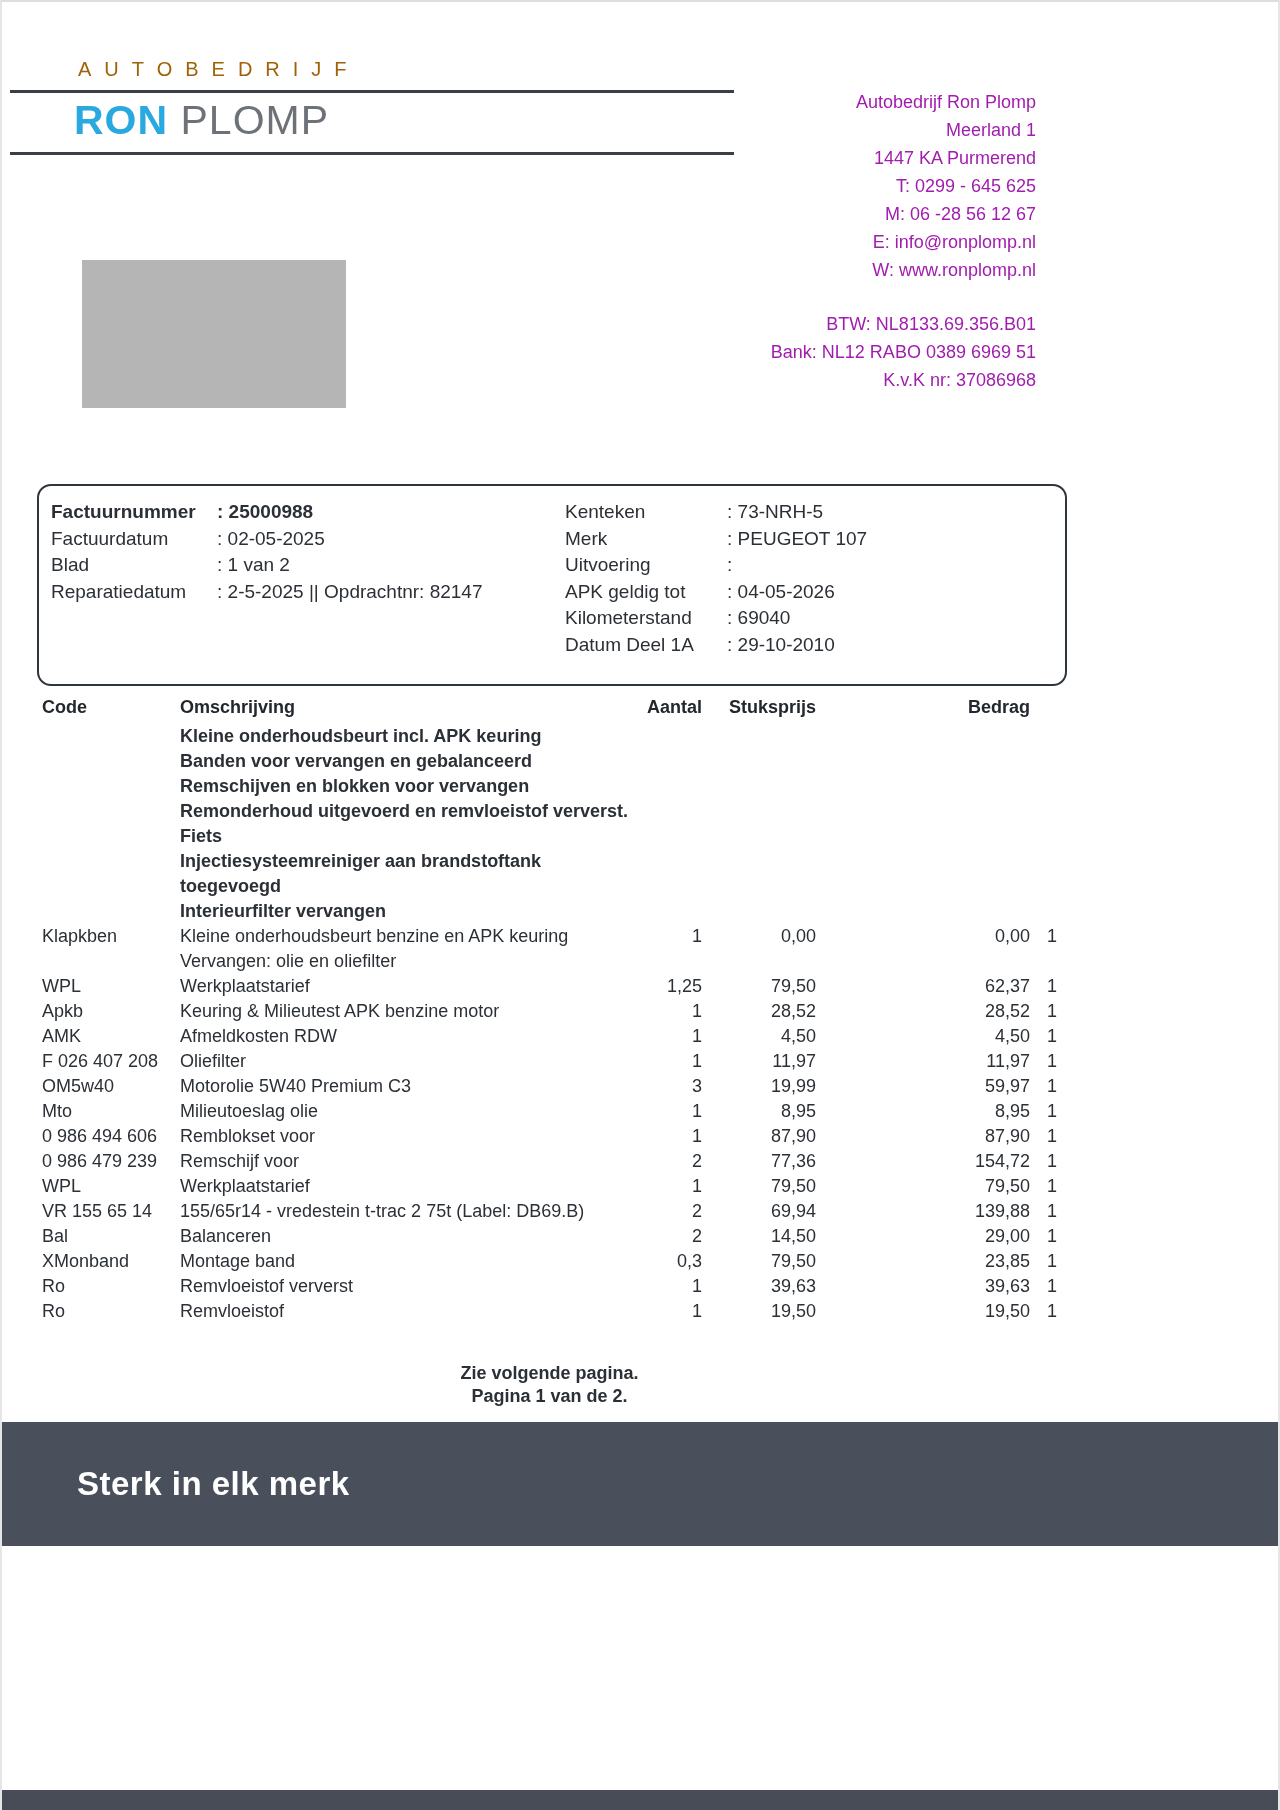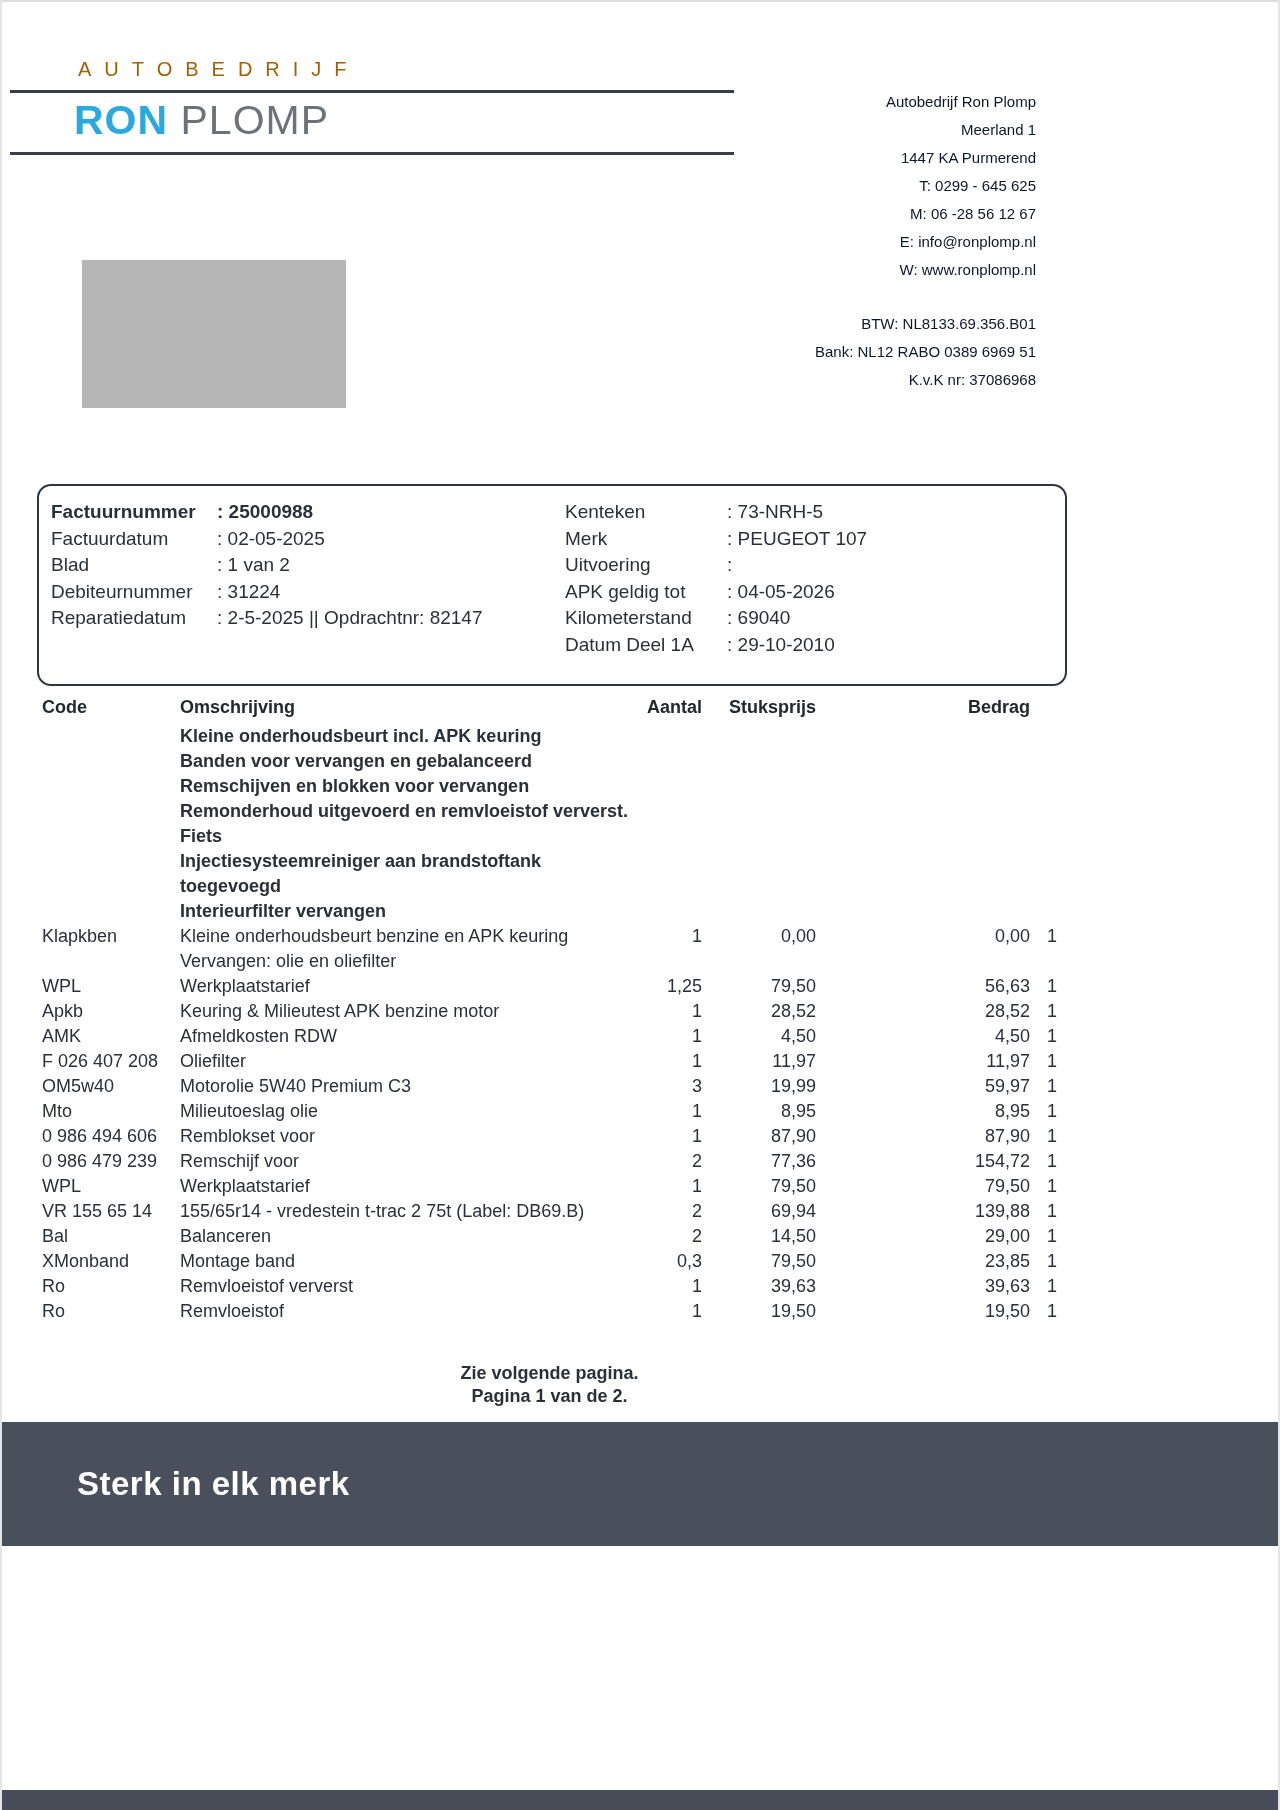--- a/index.html
+++ b/index.html
@@ -35,22 +35,22 @@
     position: absolute; left: 72px; top: 94px;
     font-size: 41px; letter-spacing: 1px; line-height: 48px;
   }
   .brand-name .accent { color: #29a9e0; font-weight: bold; }
   .brand-name .rest { color: #6d7278; font-weight: normal; }
 
   
   .contact-block {
     position: absolute; top: 86px; right: 242px;
     text-align: right;
-    font-size: 15px; line-height: 28px;
-    color: #0f172a;
+    font-size: 18px; line-height: 28px;
+    color: #a21caf;
   }
   .registration { margin-top: 26px; }
 
   
   .redacted-box {
     position: absolute; left: 80px; top: 258px;
     width: 264px; height: 148px;
     background: #b5b5b5;
   }
 
@@ -154,24 +154,20 @@
         <span class="label">Factuurnummer</span>
           <span class="value">25000988</span>
       </div>
       <div class="field">
         <span class="label">Factuurdatum</span>
           <span class="value">02-05-2025</span>
       </div>
       <div class="field">
         <span class="label">Blad</span>
           <span class="value">1 van 2</span>
-      </div>
-      <div class="field">
-        <span class="label">Debiteurnummer</span>
-          <span class="value">31224</span>
       </div>
       <div class="field">
         <span class="label">Reparatiedatum</span>
           <span class="value">2-5-2025 || Opdrachtnr: 82147</span>
       </div>
     </div>
     <div class="inv-col right">
       <div class="field">
         <span class="label">Kenteken</span>
           <span class="value">73-NRH-5</span>
@@ -298,21 +294,21 @@
       <td class="num"></td>
       <td class="num"></td>
       <td class="num"></td>
     </tr>
 
     <tr>
       <td>WPL</td>
       <td class="desc">Werkplaatstarief</td>
       <td class="num">1,25</td>
       <td class="num">79,50</td>
-      <td class="num">56,63</td>
+      <td class="num">62,37</td>
       <td class="num">1</td>
     </tr>
 
     <tr>
       <td>Apkb</td>
       <td class="desc">Keuring &amp; Milieutest APK benzine motor</td>
       <td class="num">1</td>
       <td class="num">28,52</td>
       <td class="num">28,52</td>
       <td class="num">1</td>

